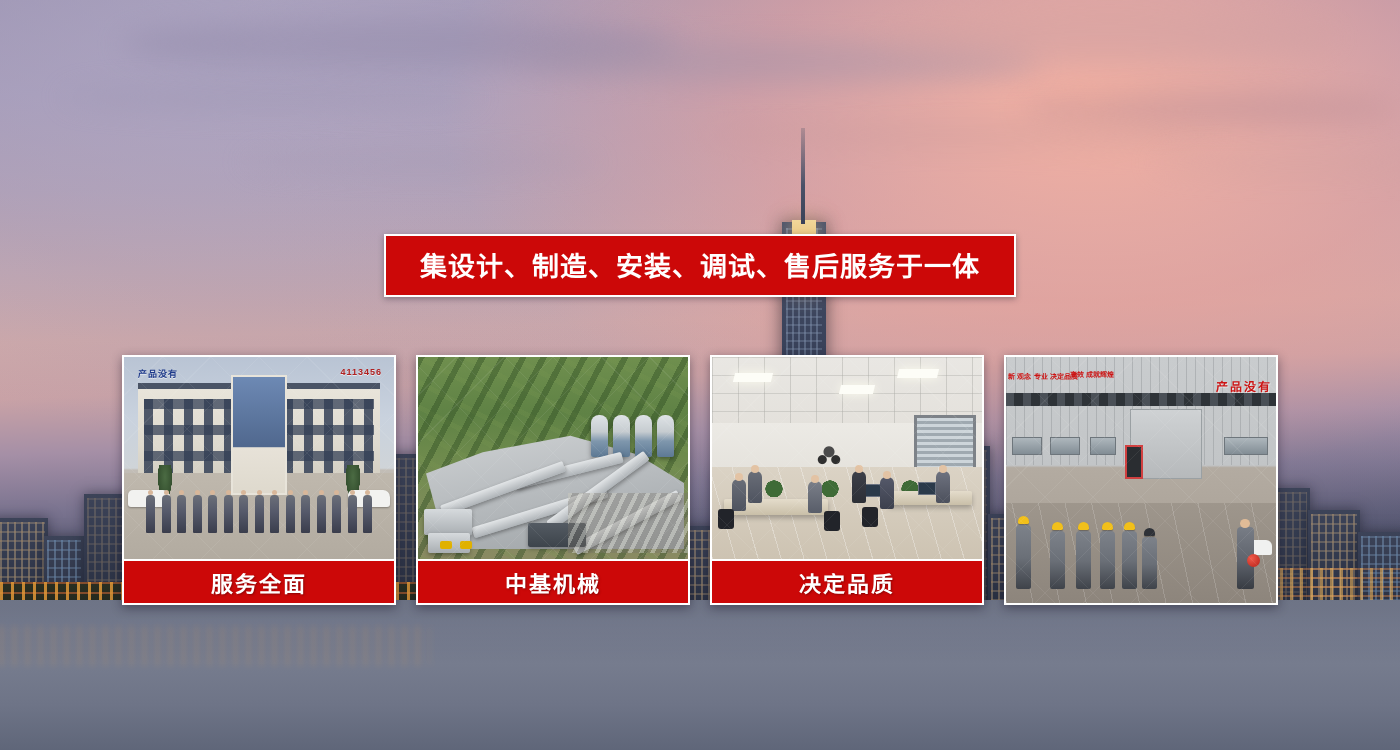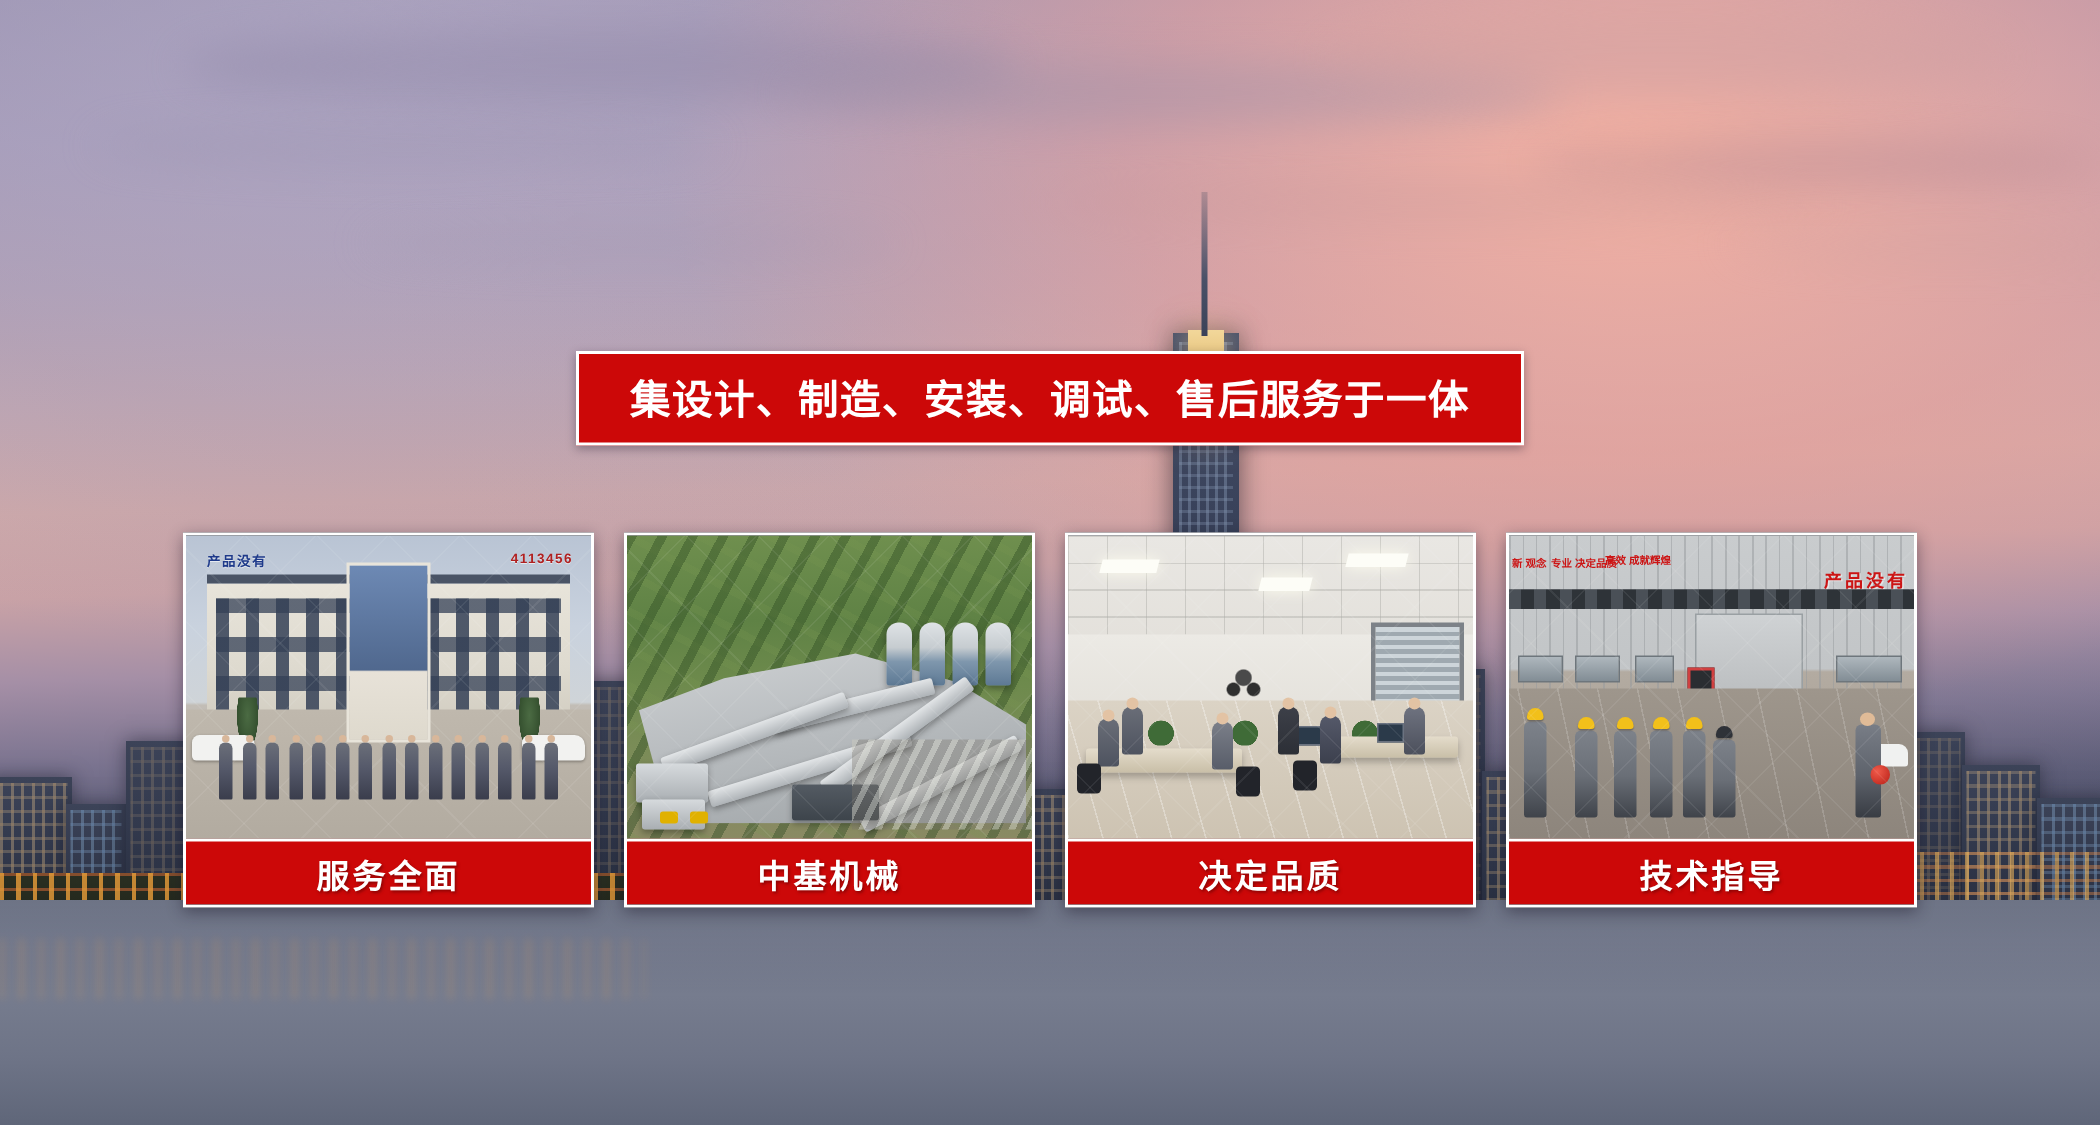--- a/index.html
+++ b/index.html
@@ -524,17 +524,16 @@
         <div class="whitecar"></div>
         <div class="worker k1"></div>
           <div class="worker k2"></div>
           <div class="worker k3"></div>
         <div class="worker k4"></div>
           <div class="worker k5"></div>
           <div class="worker k6"></div>
         <div class="boss"></div>
         <div class="helmet-red"></div>
       </div>
-      <div class="cap">技术指导</div>
     </div>
 
   </div>
 </div>
 
 </body></html>

